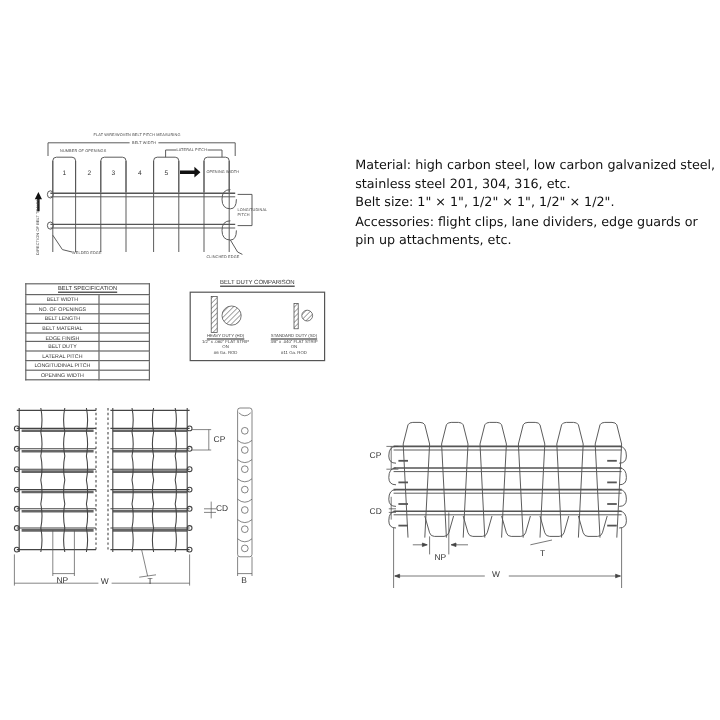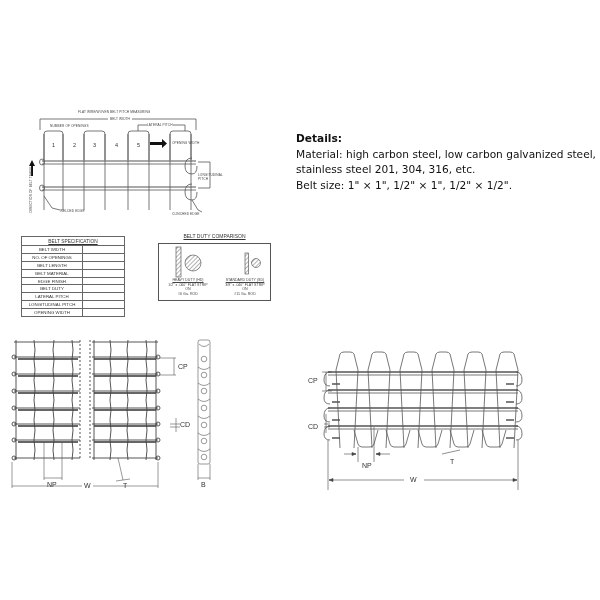--- a/index.html
+++ b/index.html
@@ -23,23 +23,23 @@
 
   
   #duty-box { left: 158px; top: 243px; width: 113px; height: 58px; border: 0.7px solid #555; }
   #duty-title { left: 158px; top: 233px; width: 113px; text-align: center; font-family: "Liberation Sans", sans-serif; font-size: 5px; text-decoration: underline; color: #333; }
   .duty-cap { font-family: "Liberation Sans", sans-serif; font-size: 3.6px; color: #444; text-align: center; line-height: 4.6px; }
 </style>
 </head>
 <body>
 
 <div id="details" class="abs">
-  <div class="title">Details:</div>
   <div class="line"><b>Material:</b><span> high carbon steel, low carbon galvanized steel, stainless steel 201, 304, 316, etc.</span></div>
   <div class="line"><b>Belt size:</b><span> 1" × 1", 1/2" × 1", 1/2" × 1/2".</span></div>
+  <div class="line"><b>Accessories:</b><span> flight clips, lane dividers, edge guards or pin up attachments, etc.</span></div>
 </div>
 
 <div class="abs" style="left:20px;top:100px;width:200px;height:130px;">
   <svg width="200" height="130" viewBox="0 0 200 130">
     <g stroke="#555" fill="none" stroke-width="0.8">
 
       <polyline points="20,30 20,19 176,19 176,30"></polyline>
 
       <polyline points="118,31 118,25 165,25 165,31"></polyline>
 

